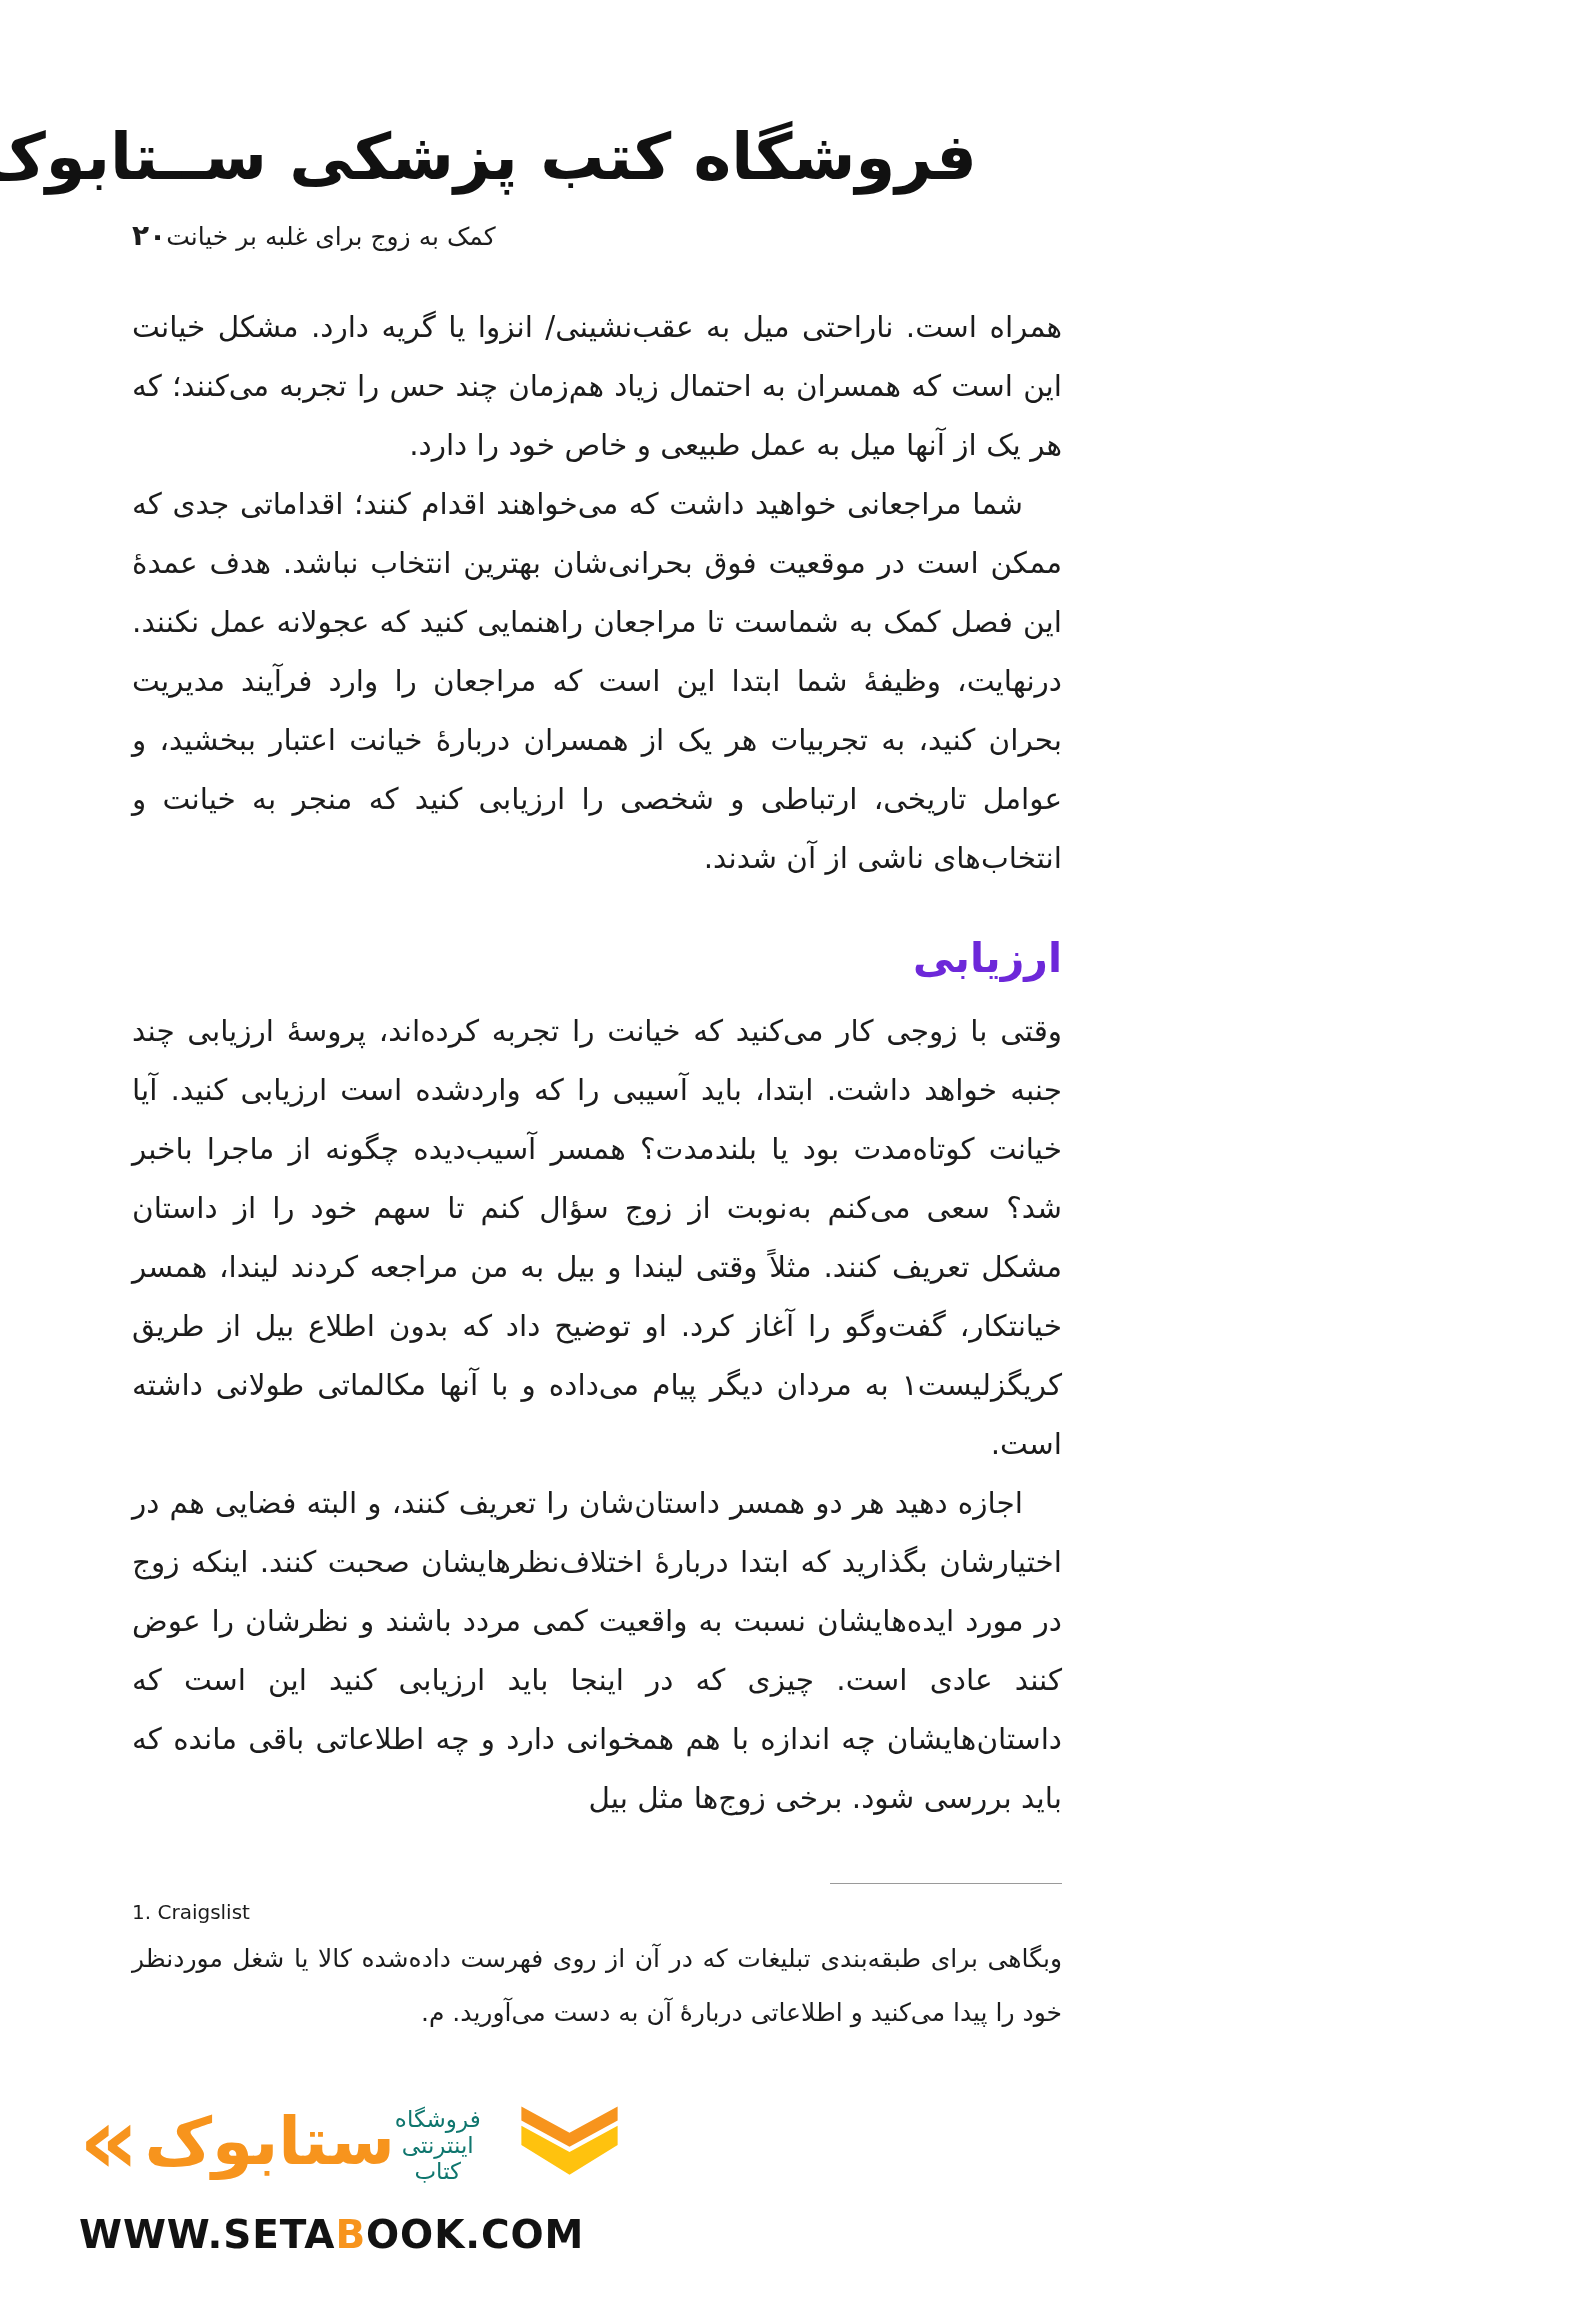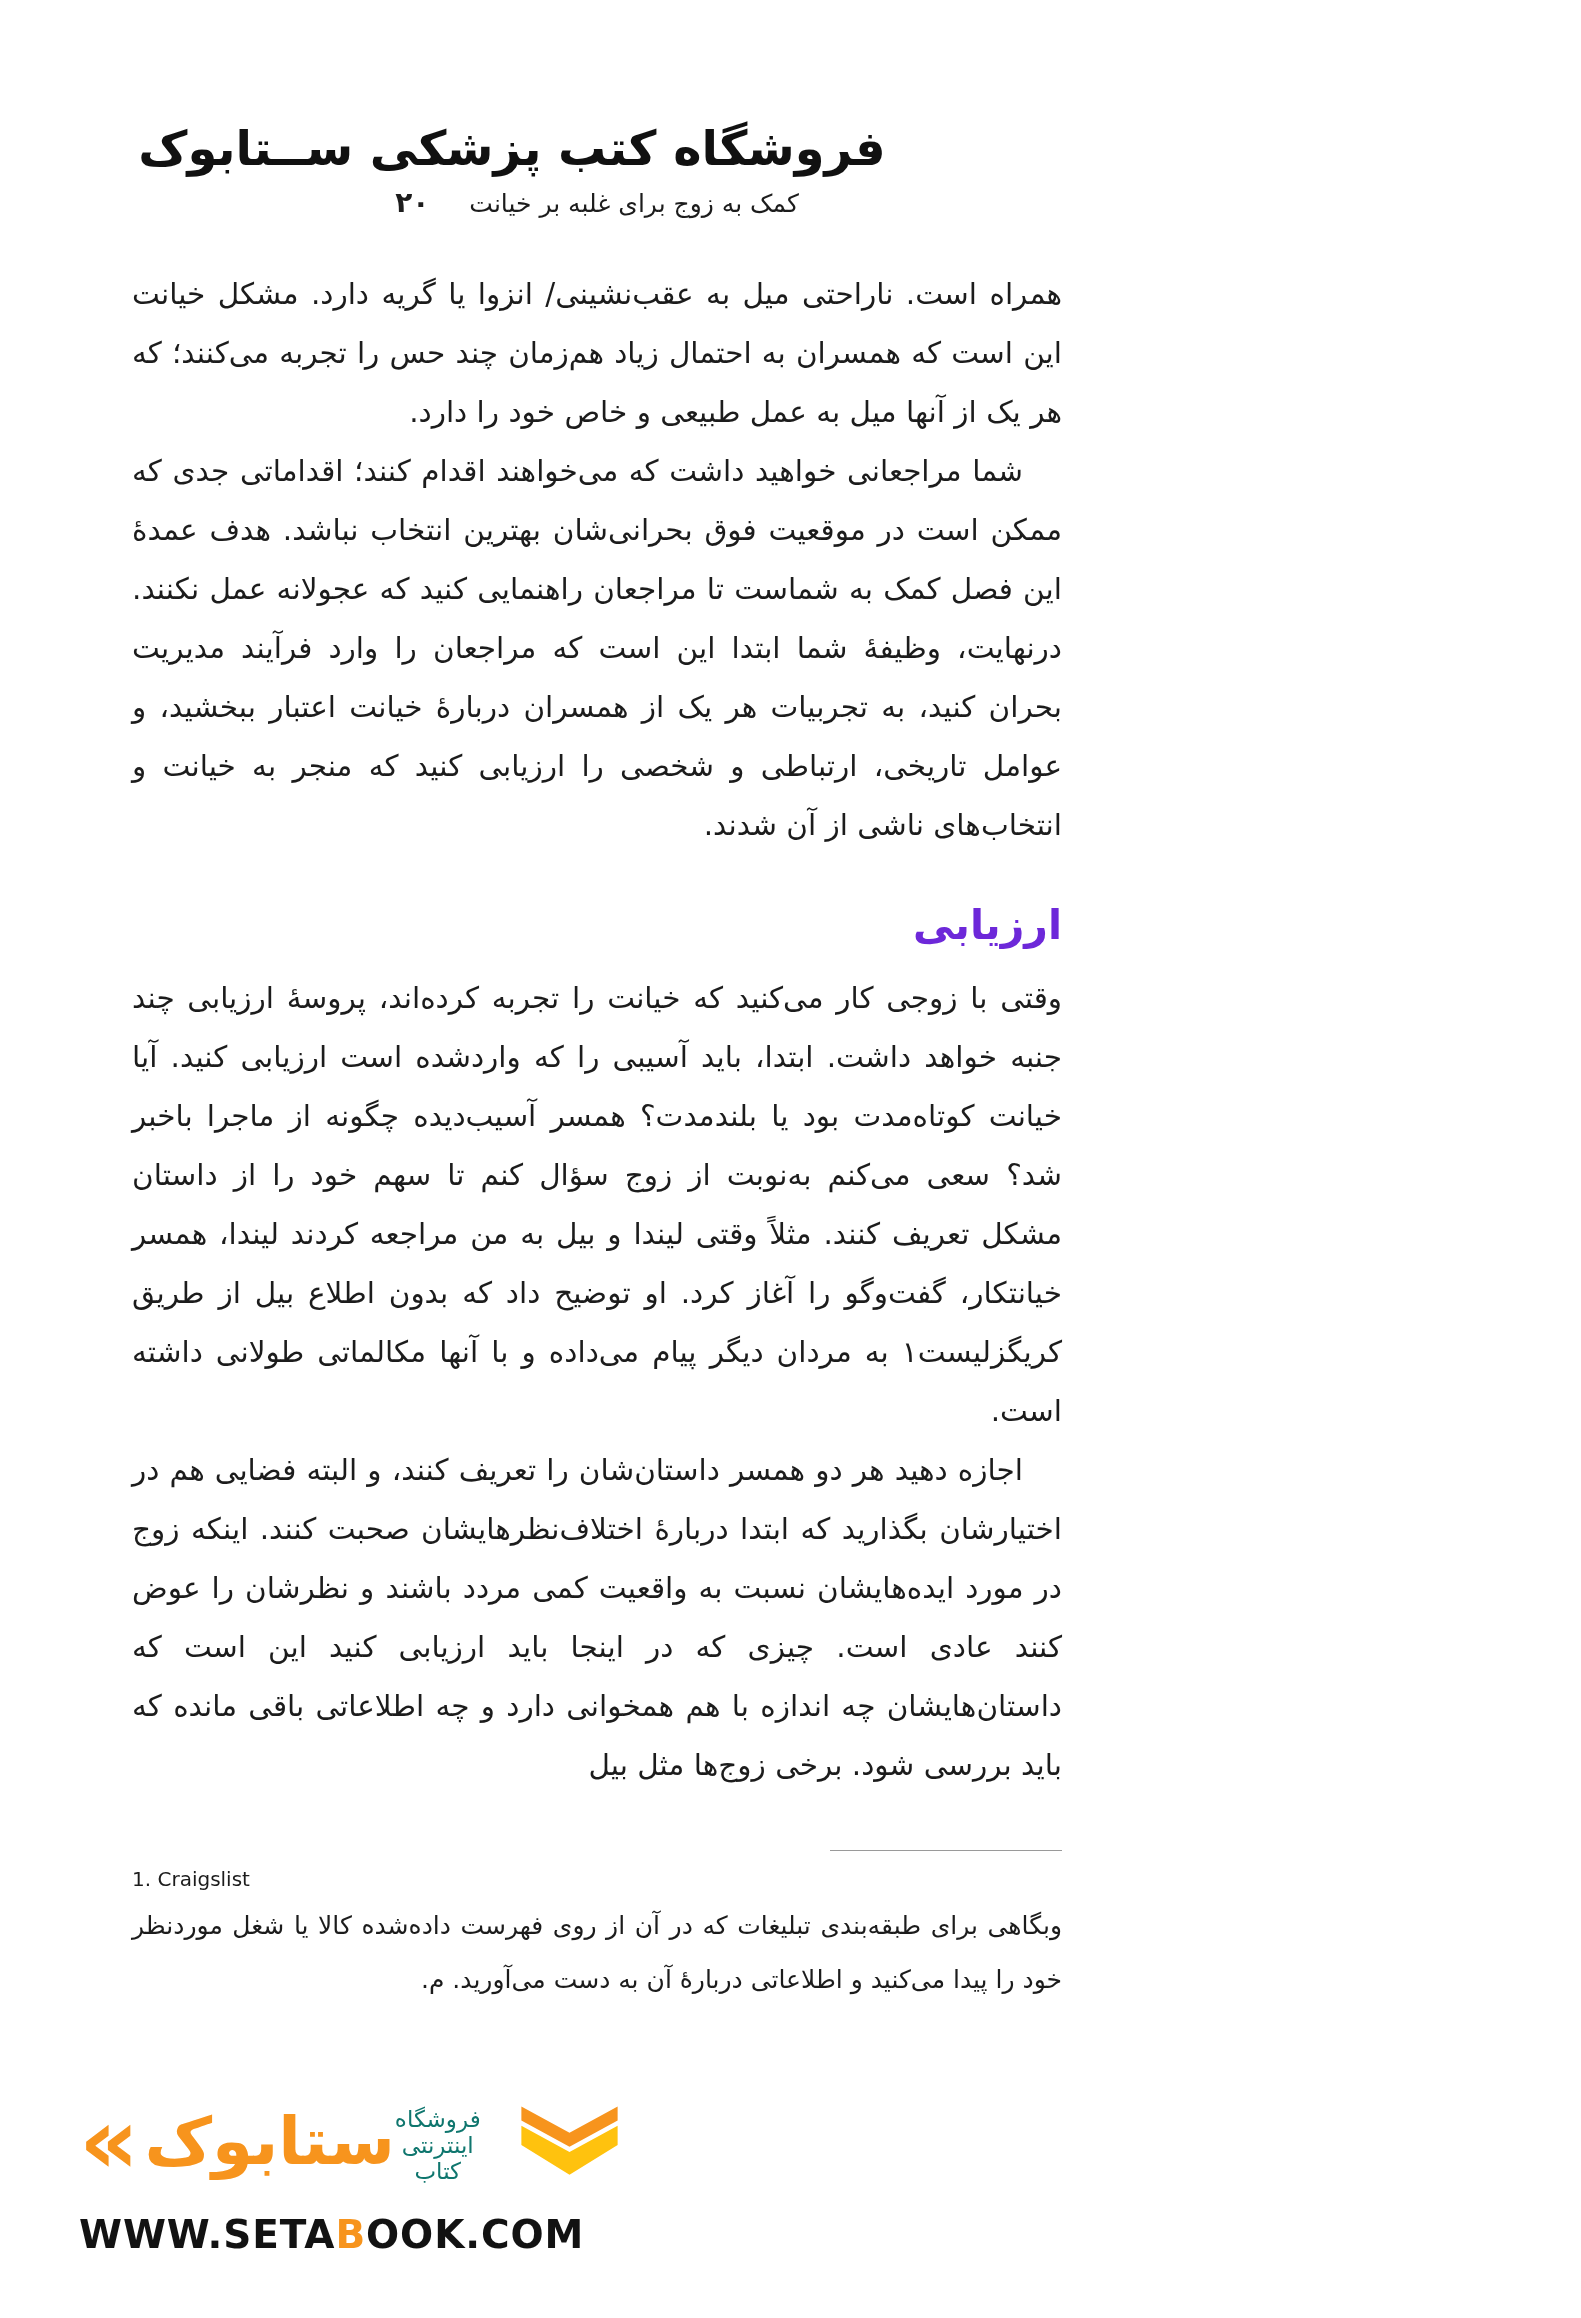--- a/index.html
+++ b/index.html
@@ -20,33 +20,32 @@
   .content {
     position: absolute;
     top: 0;
     left: 132px;
     width: 930px;
   }
   .watermark-header {
     margin-top: 120px;
     text-align: center;
     transform: translateX(-85px); 
-    font-size: 48px;
+    font-size: 64px;
     font-weight: 700;
     color: #111111;
     letter-spacing: 0px;
     white-space: nowrap;
   }
   .running-head {
-    margin-top: 10px;
+    margin-top: 25px;
     display: flex;
     direction: ltr;
-    justify-content: center;
+    justify-content: flex-start;
     align-items: baseline;
-    gap: 40px;
     font-size: 25px;
   }
   .running-head .page-number {
     font-weight: 700;
     font-size: 28px;
   }
   .running-head .chapter-title {
     font-size: 25px;
   }
   .body-text p {

